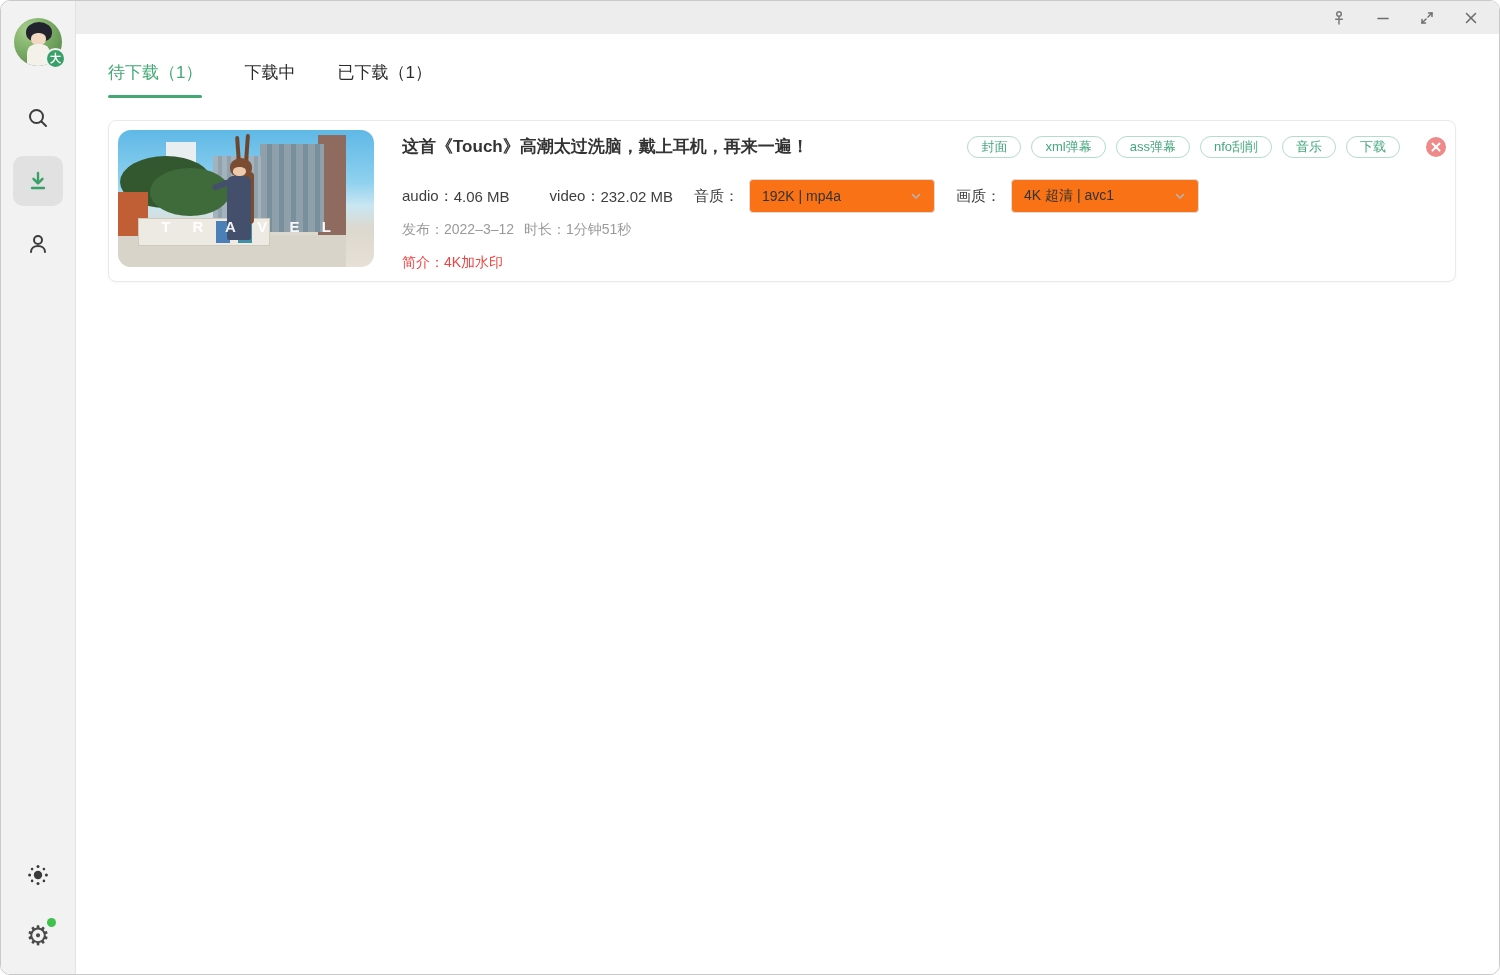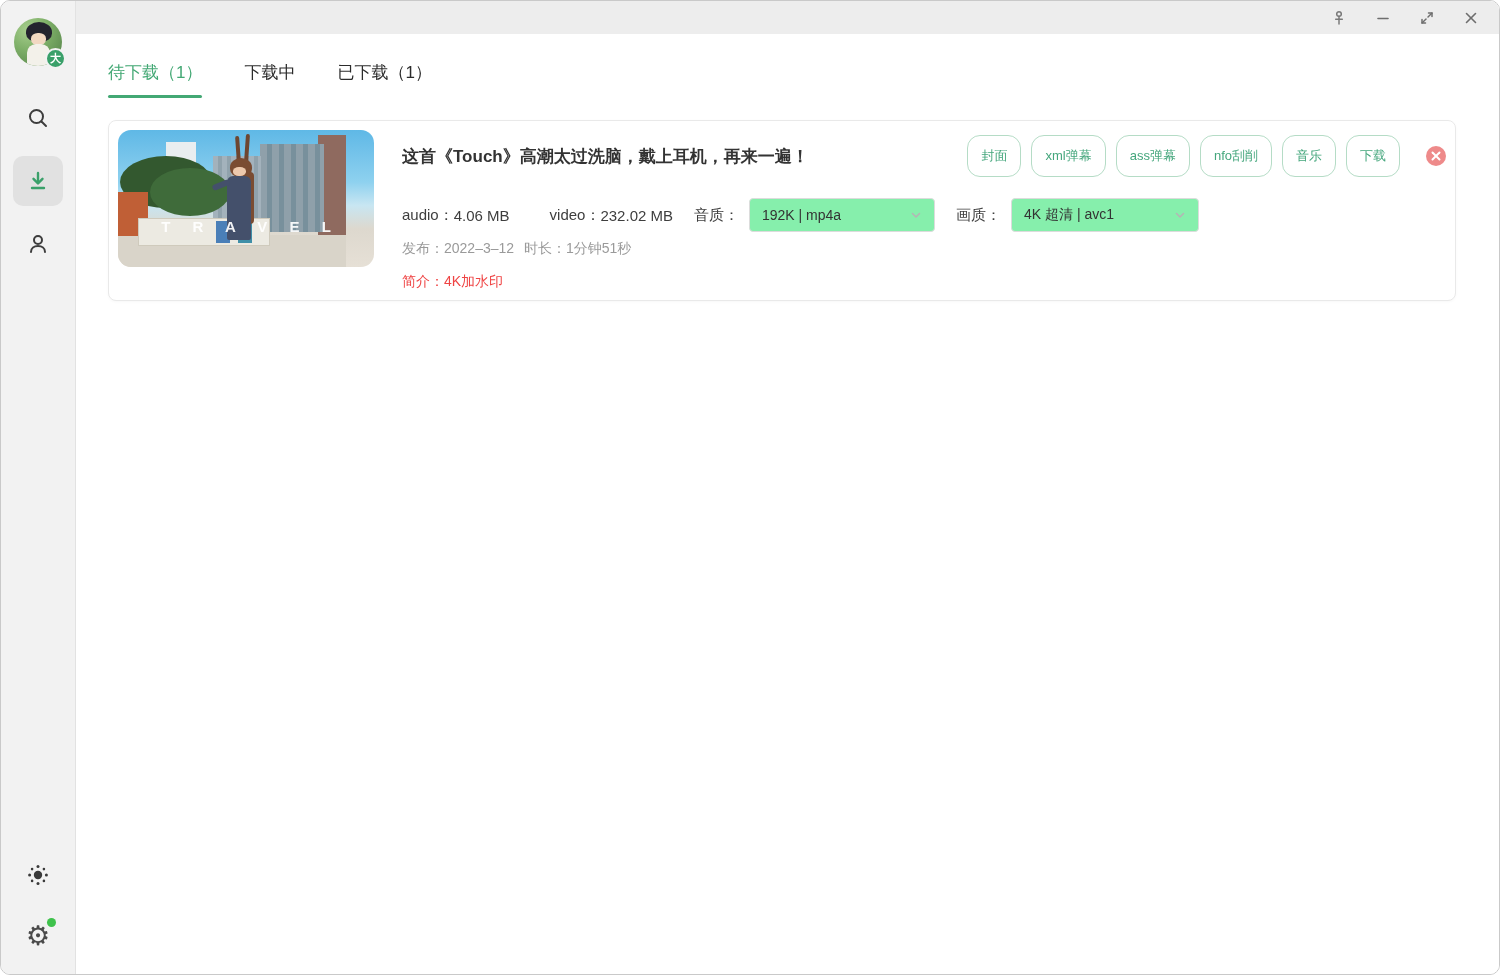--- a/index.html
+++ b/index.html
@@ -46,28 +46,28 @@
   .card { margin-top:22px; border:1px solid #e9e9e9; border-radius:8px; padding:9px; display:flex; box-shadow:0 1px 3px rgba(0,0,0,.03); background:#fff; }
   .thumb { position:relative; width:256px; height:137px; border-radius:13px; overflow:hidden; flex-shrink:0; cursor:pointer;
            background:linear-gradient(180deg,#5fb8e6 0%,#8ed1ef 38%,#c8e6f2 55%,#ddd8ce 72%,#e6e0d6 100%); }
   .t { position:absolute; }
   .travel-text { position:absolute; left:0; right:0; bottom:32px; text-align:center; color:rgba(255,255,255,.93); font-size:15px; font-weight:600; letter-spacing:9px; text-indent:9px; }
 
   .card-body { flex:1; padding-left:28px; padding-top:5px; }
   .row1 { display:flex; align-items:center; justify-content:space-between; }
   .video-title { font-size:17px; font-weight:600; color:#333; }
   .tag-group { display:flex; align-items:center; gap:10px; }
-  .tag { height:42px; padding:0 13px; border:1px solid #b5dcc6; border-radius:13px; color:#44a67c; font-size:13px; display:flex; align-items:center; background:#fff; cursor:pointer; }
+  .tag { height:22px; padding:0 13px; border:1px solid #b5dcc6; border-radius:13px; color:#44a67c; font-size:13px; display:flex; align-items:center; background:#fff; cursor:pointer; }
   .close-btn { width:20px; height:20px; border-radius:50%; background:#ee8a8a; display:flex; align-items:center; justify-content:center; margin-left:16px; cursor:pointer; }
 
   .row2 { margin-top:21px; display:flex; align-items:center; font-size:15px; color:#3e3e3e; }
   .kv-label { font-weight:500; }
   .gap-a { margin-right:40px; }
   .gap-b { margin-right:21px; }
-  .select { width:186px; height:34px; border:1px solid #dcdcdc; border-radius:4px; display:flex; align-items:center; justify-content:space-between; padding:0 12px; font-size:14px; color:#333; cursor:pointer; background:#86efac; }
+  .select { width:186px; height:34px; border:1px solid #dcdcdc; border-radius:4px; display:flex; align-items:center; justify-content:space-between; padding:0 12px; font-size:14px; color:#333; cursor:pointer; background:#f97316; }
   .select + .kv-label { margin-left:21px; }
   .select2 { width:188px; margin-left:10px; }
   .sel-val { white-space:nowrap; }
 
   .row3 { margin-top:8px; font-size:14px; color:#9a9a9a; }
   .row4 { margin-top:15px; font-size:14px; color:#ef4444; }
   .sp { margin-right:6px; }
 
   svg { display:block; }
 </style>

